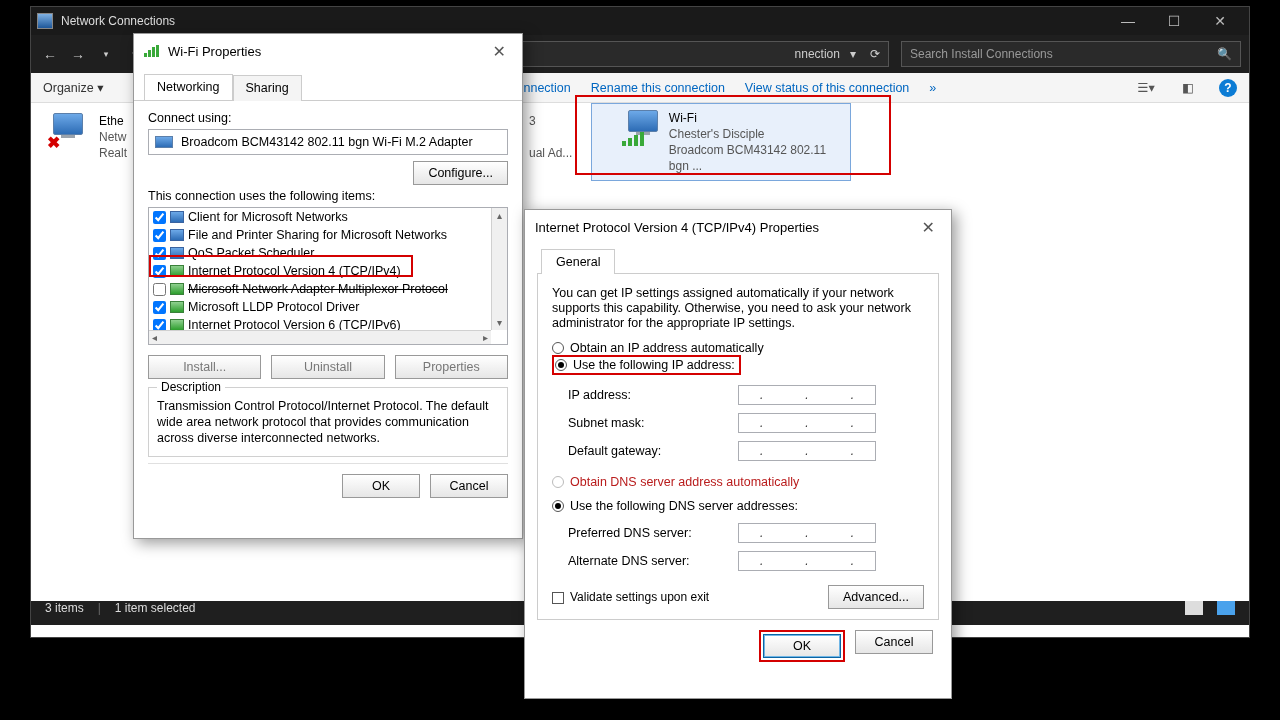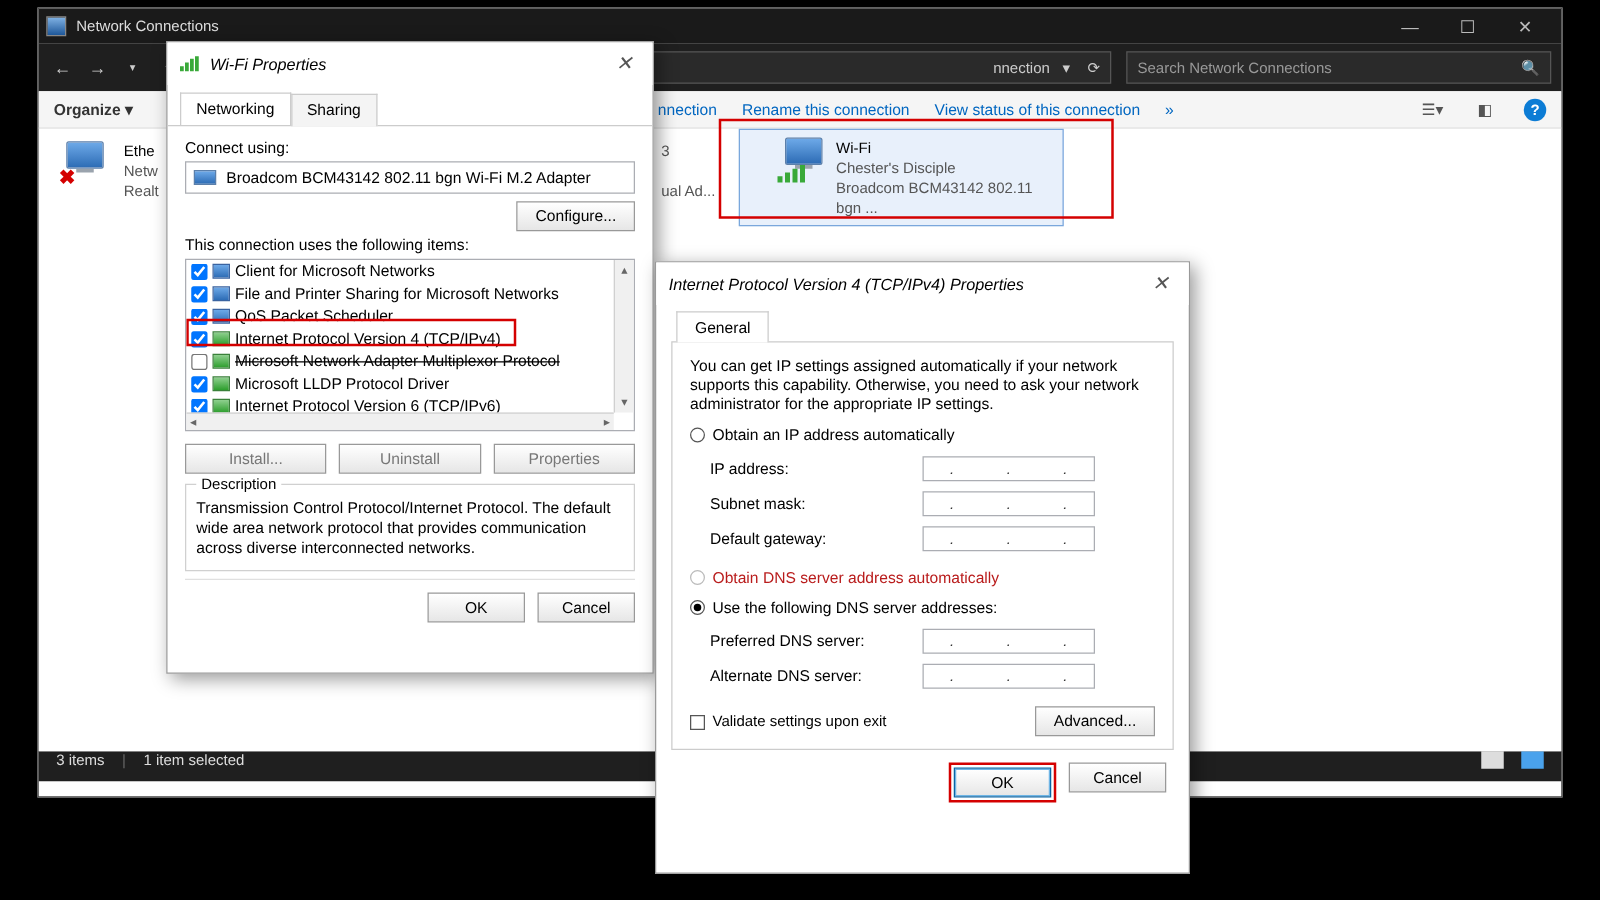--- a/index.html
+++ b/index.html
@@ -10,21 +10,21 @@
   .tbtns { margin-left:auto; display:flex; }
   .tbtns div { width:46px; height:28px; display:flex; align-items:center; justify-content:center; color:#bbb; font-size:14px; }
   .nc-bar { height:38px; background:#1f1f1f; display:flex; align-items:center; color:#eee; padding:0 8px; gap:6px;}
   .navbtn { width:22px; height:22px; display:flex; align-items:center; justify-content:center; color:#ccc; font-size:14px;}
   .addr { flex:1; margin:0 6px; height:26px; border:1px solid #555; background:#2a2a2a; display:flex; align-items:center; justify-content:flex-end; padding:0 8px; color:#ccc;}
   .addr .drop{margin-left:10px;}
   .addr .refresh{margin-left:14px;}
   .search { width:340px; height:26px; border:1px solid #555; background:#2a2a2a; color:#999; display:flex; align-items:center; padding:0 8px;}
   .search .mag{margin-left:auto;}
   .nc-cmd { height:30px; background:#f5f5f5; border-bottom:1px solid #ddd; display:flex; align-items:center; padding:0 12px; gap:20px; color:#0066c0; font-size:12.5px;}
-  .nc-cmd .org{ color:#333;font-weight:bold;}
+  .nc-cmd .org{ color:#333;}
   .nc-cmd .spacer{flex:1}
   .nc-cmd .tool{ width:22px;height:22px;display:flex;align-items:center;justify-content:center;color:#555;}
   .help{ width:18px;height:18px;border-radius:50%;background:#0c7cd5;color:#fff;font-weight:bold;display:flex;align-items:center;justify-content:center;font-size:12px;}
   .nc-body { position:relative; height:498px; background:#fff; }
   .adapter { position:absolute; display:flex; gap:8px; padding:6px 10px; }
   .adapter.eth{ left:6px; top:4px; width:260px;}
   .adapter.wifi{ left:560px; top:0px; width:260px; background:#e8f0fb; border:1px solid #7aa7dc;padding-left:30px;}
   .redbox-wifi{ position:absolute; left:544px; top:-8px; width:316px; height:80px; border:2px solid #d40000; pointer-events:none;}
   .aicon{ position:relative; width:44px;height:38px;}
   .screen{ position:absolute; left:6px;top:0;width:30px;height:22px;background:linear-gradient(#6da9e8,#2d6cb5);border:1px solid #5b7faa;border-radius:2px;}
@@ -34,21 +34,21 @@
   .bars span{display:block;width:4px;background:#39a939;}
   .bars span:nth-child(1){height:5px}.bars span:nth-child(2){height:8px}.bars span:nth-child(3){height:11px}.bars span:nth-child(4){height:14px}
   .atxt{ line-height:16px; color:#555; font-size:12px;}
   .atxt .name{color:#000;}
   .nc-status{ height:24px;background:#1f1f1f;color:#ddd;display:flex;padding:0 14px;gap:14px;font-size:12px;}
   .nc-status .sep{color:#666}
   .nc-status .sicon{margin-left:auto;width:18px;height:14px;background:#ddd;}
   .nc-status .sicon2{width:18px;height:14px;background:#4aa2ec;}
 
   .dlg { position:absolute; background:#fff; border:1px solid #999; box-shadow:4px 4px 14px rgba(0,0,0,.4); }
-  .dlg-title{ height:34px; display:flex; align-items:center; padding:0 10px; background:#fff; font-size:13px;font-style:italic;}
+  .dlg-title{ height:34px; display:flex; align-items:center; padding:0 10px; background:#fff; font-size:13px;}
   .dlg-title .close{margin-left:auto;font-size:16px;color:#555;padding:0 6px;}
   .wifi-icon{width:16px;height:12px;display:flex;align-items:flex-end;gap:1px;margin-right:8px;}
   .wifi-icon span{display:block;width:3px;background:#39a939}
   .wifi-icon span:nth-child(1){height:4px}.wifi-icon span:nth-child(2){height:7px}.wifi-icon span:nth-child(3){height:10px}.wifi-icon span:nth-child(4){height:12px}
 
   .wifiprops{ left:133px; top:33px; width:390px; height:506px; }
   .tabs{ display:flex; padding:6px 10px 0 10px; border-bottom:1px solid #ccc;}
   .tab{ padding:5px 12px 6px; border:1px solid #ccc; border-bottom:none; background:#f4f4f4; position:relative; top:1px; font-size:12.5px;}
   .tab.active{ background:#fff; top:0px;}
   .wbody{ padding:10px 14px 8px; font-size:12.5px;}
@@ -112,21 +112,21 @@
     <span class="navbtn">←</span>
     <span class="navbtn">→</span>
     <span class="navbtn" style="font-size:9px">▾</span>
     <span class="navbtn">↑</span>
     <div class="addr">
       <span>nnection</span>
       <span class="drop">▾</span>
       <span class="refresh">⟳</span>
     </div>
     <div class="search">
-      <span>Search Network Connections</span>
+      <span>Search Install Connections</span>
       <span class="mag">🔍</span>
     </div>
   </div>
   <div class="nc-cmd">
     <span class="org"><span>Organize</span> ▾</span>
     <span style="width:380px"></span>
     <span>nnection</span>
     <span>Rename this connection</span>
     <span>View status of this connection</span>
     <span>»</span>
@@ -274,20 +274,26 @@
   </div>
   <div class="ipbody">
     <span class="iptab">General</span>
     <div class="panel">
       <div class="info">You can get IP settings assigned automatically if your network supports this capability. Otherwise, you need to ask your network administrator for the appropriate IP settings.</div>
 
       <div class="optrow">
         <span class="radio"></span>
         <span>Obtain an IP address automatically</span>
       </div>
+      <span class="redbox-useip">
+        <span class="optrow" style="margin:0">
+          <span class="radio checked"></span>
+          <span>Use the following IP address:</span>
+        </span>
+      </span>
       <div class="fieldgrid">
         <div class="fr">
             <label>IP address:</label>
             <span class="ipinput">
               <i>.</i>
               <i>.</i>
               <i>.</i>
             </span>
           </div>
         <div class="fr">

